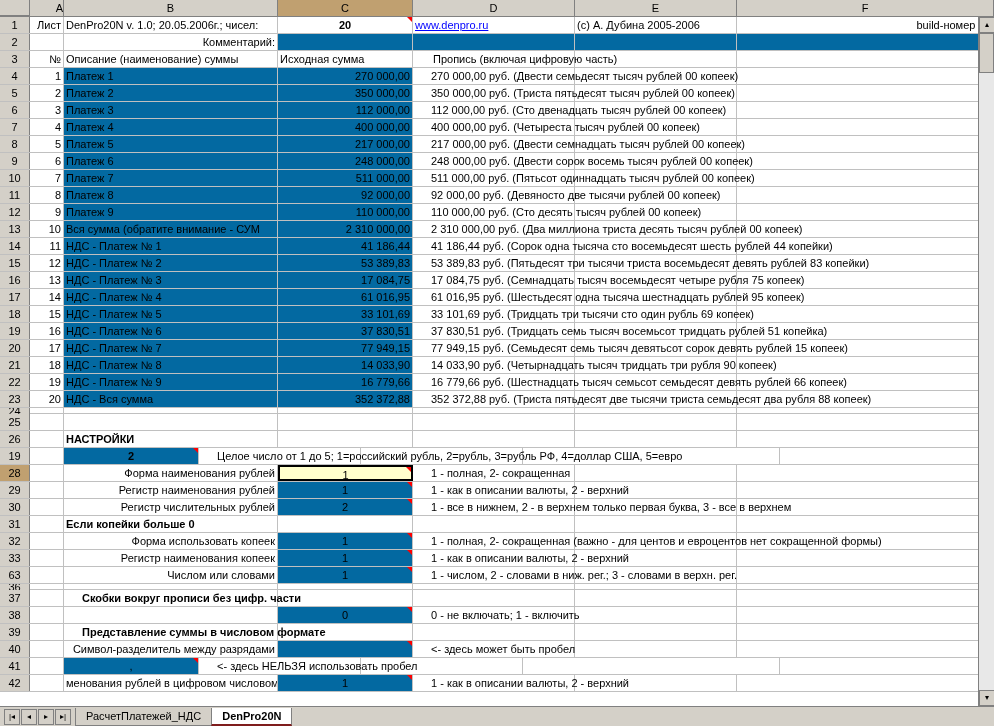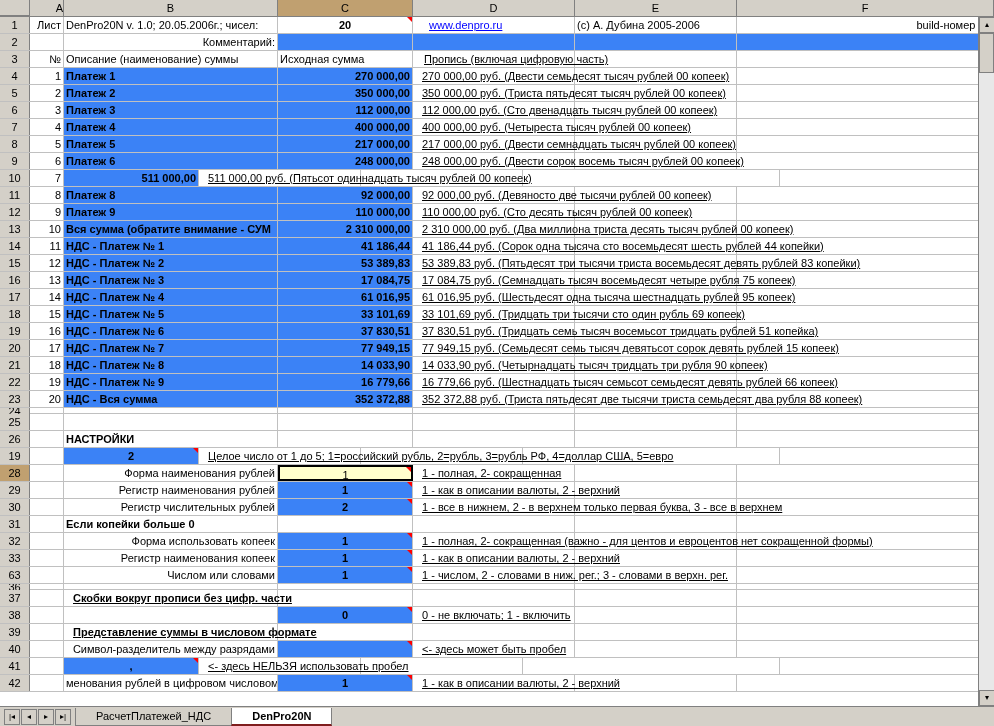--- a/index.html
+++ b/index.html
@@ -14,30 +14,30 @@
   .cell { border-right: 1px solid #c0c0c0; padding: 0 2px; line-height: 16px; overflow: hidden; white-space: nowrap; }
   .cA { width: 34px; text-align: right; }
   .cB { width: 214px; }
   .cC { width: 135px; }
   .cD { width: 162px; }
   .cE { width: 162px; }
   .cF { width: 257px; }
   .center { text-align: center; }
   .right { text-align: right; }
   .bold { font-weight: bold; }
-  .yellow { background: #3b82f6; font-weight: bold; }
+  .yellow { background: #0369a1; }
   .active-cell { border: 2px solid #000; background: #ffffcc; }
-  .link { color: #0000ff; text-decoration: underline; margin-left: 14px; }
+  .link { color: #0000ff; text-decoration: underline; }
   .corner { width: 30px; min-width: 30px; background: #d4d0c8; border-right: 1px solid #808080; border-bottom: 1px solid #808080; }
   .spill { position: relative; overflow: visible; }
-  .spill > span { position: absolute; left: 9px; white-space: nowrap; text-decoration: underline; }
+  .spill > span { position: absolute; left: 18px; white-space: nowrap; }
   .tabs-bar { position: absolute; bottom: 0; left: 0; right: 0; height: 20px; background: #d4d0c8; display: flex; align-items: center; border-top: 1px solid #808080; }
   .nav-btns { display: flex; padding: 0 4px; }
   .nav-btn { width: 16px; height: 16px; border: 1px solid #808080; background: #d4d0c8; margin-right: 1px; font-size: 8px; line-height: 14px; text-align: center; cursor: pointer; }
-  .tab { padding: 2px 20px; background: #d4d0c8; border: 1px solid #808080; border-top: none; font-size: 11px; cursor: pointer; position: relative; margin-left: -1px; }
+  .tab { padding: 2px 10px; background: #d4d0c8; border: 1px solid #808080; border-top: none; font-size: 11px; cursor: pointer; position: relative; margin-left: -1px; }
   .tab.active { background: #fff; font-weight: bold; border-bottom: 2px solid #7f1d1d; }
   .vscroll { position: absolute; right: 0; top: 17px; bottom: 20px; width: 16px; background: #d4d0c8; border-left: 1px solid #808080; }
   .vscroll-btn { width: 16px; height: 16px; background: #d4d0c8; border: 1px solid #808080; font-size: 8px; text-align: center; line-height: 14px; }
   .vscroll-track { position: absolute; top: 16px; bottom: 16px; left: 0; right: 0; background: #e8e8e8; }
   .vscroll-thumb { position: absolute; top: 0; left: 0; right: 0; height: 40px; background: #d4d0c8; border: 1px solid #808080; }
   .red-tri { position: absolute; top: 0; right: 0; width: 0; height: 0; border-top: 5px solid red; border-left: 5px solid transparent; }
   .cell-rel { position: relative; }
   .thin-row { height: 6px; }
   .thin-row .cell, .thin-row .row-header { height: 6px; line-height: 6px; overflow: hidden; }
 </style>
@@ -145,20 +145,21 @@
         <div class="cell cC yellow right">248 000,00</div>
         <div class="cell cD spill">
           <span>248 000,00 руб. (Двести сорок восемь тысяч рублей 00 копеек)</span>
         </div>
         <div class="cell cE"></div>
         <div class="cell cF"></div>
       </div>
       <div class="row">
         <div class="row-header">10</div>
         <div class="cell cA">7</div>
+        <div class="cell cB yellow">Платеж 7</div>
         <div class="cell cC yellow right">511 000,00</div>
         <div class="cell cD spill">
           <span>511 000,00 руб. (Пятьсот одиннадцать тысяч рублей 00 копеек)</span>
         </div>
         <div class="cell cE"></div>
         <div class="cell cF"></div>
       </div>
       <div class="row">
         <div class="row-header">11</div>
         <div class="cell cA">8</div>

